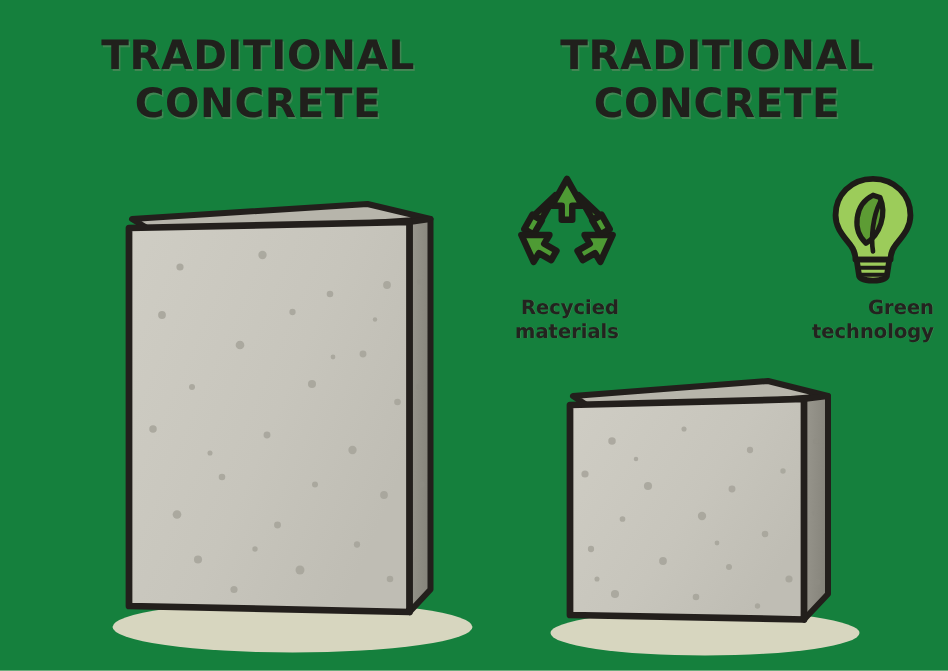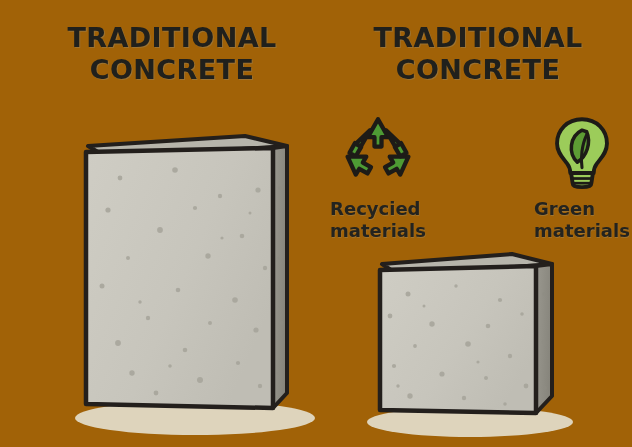--- a/index.html
+++ b/index.html
@@ -10,21 +10,21 @@
     width: 632px;
     height: 447px;
     overflow: hidden;
     background: #faf5e6;
     font-family: "DejaVu Sans", sans-serif;
   }
   #stage {
     position: relative;
     width: 632px;
     height: 447px;
-    background: #a16207;
+    background: #15803d;
   }
 
   
   .title {
     position: absolute;
     text-align: center;
     font-family: "DejaVu Sans", sans-serif;
     font-weight: bold;
     font-size: 27px;
     line-height: 1.18;
@@ -61,24 +61,24 @@
     flex-direction: column;
     align-items: center;
   }
   .icon-glyph {
     width: 78px;
     height: 80px;
     display: block;
   }
   .icon-label {
     margin-top: 6px;
-    text-align: left;
+    text-align: right;
     font-family: "DejaVu Sans", sans-serif;
     font-weight: bold;
-    font-size: 18px;
+    font-size: 13px;
     line-height: 1.22;
     color: #23231f;
     white-space: pre-line;
     text-shadow: 0.5px 0.5px 0 rgba(160,155,135,0.30);
   }
 
   
   .block-svg {
     position: absolute;
     display: block;
@@ -127,21 +127,21 @@
 
         <path d="M50 22 C34 30 32 52 44 63 C56 56 62 38 56 24 Z" fill="#5d9c34" stroke="#1d1b17" stroke-width="4.5" stroke-linejoin="round"></path>
 
         <path d="M50 70 C48 58 50 40 56 28" fill="none" stroke="#1d1b17" stroke-width="4" stroke-linecap="round"></path>
 
         <path d="M36 77 L64 77 L62 90 C62 93 58 95 50 95 C42 95 38 93 38 90 Z" fill="#9ccc5a" stroke="#1d1b17" stroke-width="5" stroke-linejoin="round"></path>
         <line x1="37" y1="84" x2="63" y2="84" stroke="#1d1b17" stroke-width="3.5"></line>
         <line x1="38.5" y1="90" x2="61.5" y2="90" stroke="#1d1b17" stroke-width="3.5"></line>
       </svg>
       <div class="icon-label">Green
-materials</div>
+technology</div>
     </div>
 
   </div>
 
   <svg class="block-svg" id="block-traditional" width="260" height="320" viewBox="0 0 260 320">
     <defs>
       <linearGradient id="tradFront" x1="0" y1="0" x2="1" y2="0.6">
         <stop offset="0%" stop-color="#cfcdc4"></stop>
         <stop offset="60%" stop-color="#c7c5bc"></stop>
         <stop offset="100%" stop-color="#bfbdb4"></stop>

